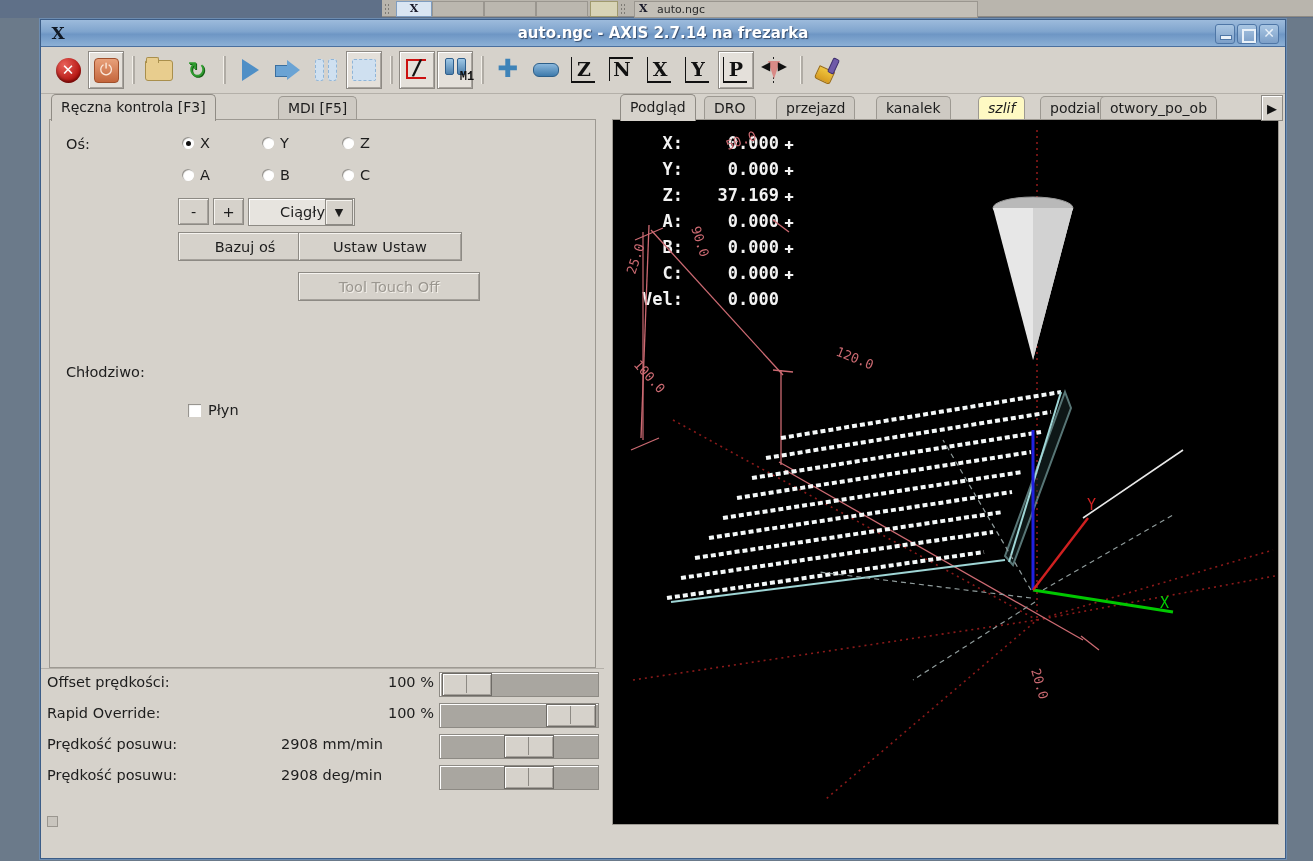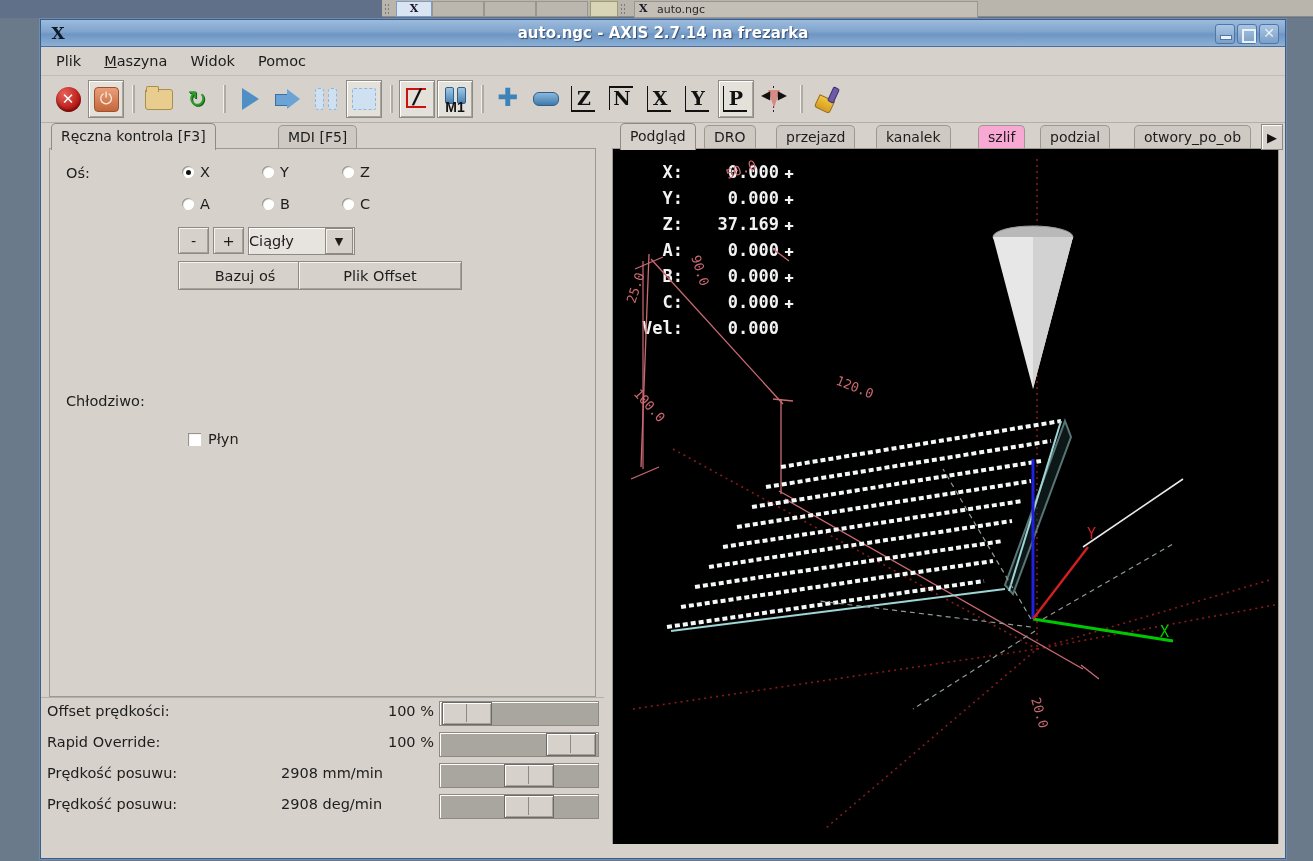--- a/index.html
+++ b/index.html
@@ -81,22 +81,22 @@
   .ic-stop2{width:22px;height:20px;border:1px dashed #8fb5d8;background:#cfe0f0;border-radius:2px;}
   .ic-optstop{width:26px;height:24px;position:relative;}
   .ic-optstop:before{content:"";position:absolute;left:2px;top:1px;width:18px;height:16px;
       border-left:2px solid #cc1111;border-top:2px solid #cc1111;border-bottom:2px solid #cc1111;}
   .ic-optstop:after{content:"/";position:absolute;left:9px;top:-3px;font-size:22px;font-weight:bold;
       color:#111;transform:rotate(8deg);}
   .ic-m1{width:26px;height:25px;position:relative;}
   .ic-m1 .bars{position:absolute;left:3px;top:0;display:flex;gap:3px;}
   .ic-m1 .bars i{display:block;width:7px;height:15px;background:linear-gradient(to bottom,#9fc8e6,#4d80ad);
       border:1px solid #2f5f8c;border-radius:2px;}
-  .ic-m1 .lbl{position:absolute;left:0;top:12px;width:26px;font-size:14px;font-weight:bold;
-      color:#111;text-align:center;font-family:Liberation Sans, sans-serif;}
+  .ic-m1 .lbl{position:absolute;left:12px;top:12px;width:26px;font-size:12px;font-weight:bold;
+      color:#111;text-align:center;font-family:Liberation Mono, monospace;}
   .ic-plus{width:24px;height:24px;color:#3e83b8;font-size:25px;font-weight:bold;line-height:22px;
       text-align:center;}
   .ic-minus{width:24px;height:12px;background:linear-gradient(to bottom,#8cb8dc,#3e7aab);
       border:1px solid #2d5f89;border-radius:6px;}
   .zbtn{font-family:"DejaVu Serif","Liberation Serif",serif;font-weight:bold;font-size:19px;color:#111;
       position:relative;width:30px;height:28px;line-height:26px;text-align:center;}
   .zbtn:before{content:"";position:absolute;left:2px;top:1px;width:1px;height:24px;background:#111;}
   .zbtn:after{content:"";position:absolute;left:2px;bottom:1px;width:24px;height:2px;background:#111;}
   .zbtn.top:after{top:1px;bottom:auto;}
   .ic-cone{width:26px;height:26px;position:relative;}
@@ -115,38 +115,38 @@
   
   .body{position:relative;height:735px;background:#d6d2cb;}
   .leftpane{position:absolute;left:0;top:0;width:563px;height:735px;}
   .rightpane{position:absolute;left:563px;top:0;width:681px;height:735px;}
 
   
   .tabstrip{position:relative;height:26px;padding-left:10px;}
   .tab{position:absolute;top:2px;height:24px;line-height:23px;padding:0 9px;font-size:14px;color:#1d1d1d;
       background:#cecac3;border:1px solid #9d9992;border-bottom:none;border-radius:5px 5px 0 0;white-space:nowrap;}
   .tab.active{background:#d6d2cb;top:0;height:26px;line-height:25px;border-color:#8f8b84;z-index:3;}
-  .tab.hl{background:#f9a8d4;}
+  .tab.hl{background:#fef9c3;font-style:italic;}
   .tabpanel{position:absolute;left:8px;right:8px;top:25px;bottom:0;background:#d6d2cb;
       border:1px solid #9d9992;}
 
   
   .mc{position:relative;width:100%;height:100%;}
   .lbl{position:absolute;font-size:14.5px;color:#1d1d1d;}
   .radio{position:absolute;display:flex;align-items:center;gap:6px;font-size:14.5px;color:#1d1d1d;}
   .rd{width:12px;height:12px;border-radius:50%;background:#fff;
       box-shadow:inset 1px 1px 1px #8d8a84,inset -1px -1px 1px #fff;position:relative;}
   .rd.on:after{content:"";position:absolute;left:3.5px;top:3.5px;width:5px;height:5px;border-radius:50%;background:#111;}
   .btn{position:absolute;background:#d6d2cb;border:1px solid #8d8a84;
       box-shadow:inset 1px 1px 0 #f6f4f0,inset -1px -1px 0 #a5a19b;
       font-size:14.5px;color:#1d1d1d;display:flex;align-items:center;justify-content:center;}
   .btn.dis{color:#9b9790;text-shadow:1px 1px 0 #f2efe9;}
   .combo{position:absolute;height:26px;background:#e7e4df;border:1px solid #8d8a84;
       box-shadow:inset 1px 1px 0 #fff;display:flex;align-items:center;font-size:14.5px;color:#1d1d1d;}
-  .combo .val{padding-left:0;flex:1;}
+  .combo .val{padding-left:6px;flex:1;text-align:right;}
   .combo .arrow{width:26px;height:24px;background:#d6d2cb;border:1px solid #8d8a84;
       box-shadow:inset 1px 1px 0 #f6f4f0;display:flex;align-items:center;justify-content:center;
       font-size:11px;margin-right:1px;}
   .chk{position:absolute;display:flex;align-items:center;gap:7px;font-size:14.5px;color:#1d1d1d;}
   .cb{width:13px;height:13px;background:#fff;box-shadow:inset 1px 1px 1px #8d8a84,inset -1px -1px 0 #fff;}
 
   
   .sliders{position:absolute;left:0;bottom:0;width:563px;height:160px;background:#d6d2cb;
       border-top:1px solid #b4b0a9;}
   .srow{position:relative;height:31px;}
@@ -209,26 +209,20 @@
           </div>
         <div class="wb">
             <i class="max"></i>
           </div>
         <div class="wb">
             <i class="cls">✕</i>
           </div>
       </div>
     </div>
 
-    <div class="menubar">
-      <div class="menu-item">Plik</div>
-      <div class="menu-item"><u>M</u><span>aszyna</span></div>
-      <div class="menu-item">Widok</div>
-      <div class="menu-item">Pomoc</div>
-    </div>
 
     <div class="toolbar">
       <div class="tbtn">
         <div class="ic ic-estop"></div>
         </div>
       <div class="tbtn framed">
         <div class="ic ic-power"></div>
         </div>
       <div class="tsep"></div>
       <div class="tbtn">
@@ -343,21 +337,22 @@
               </div>
 
             <div class="btn" style="left:128px;top:78px;width:29px;height:25px">-</div>
             <div class="btn" style="left:163px;top:78px;width:29px;height:25px">+</div>
             <div class="combo" style="left:198px;top:78px;width:105px">
               <span class="val">Ciągły</span>
               <span class="arrow">▼</span>
             </div>
 
             <div class="btn" style="left:128px;top:112px;width:132px;height:27px">Bazuj oś</div>
-            <div class="btn" style="left:248px;top:112px;width:162px;height:27px">Plik Offset</div>
+            <div class="btn" style="left:248px;top:112px;width:162px;height:27px">Ustaw Ustaw</div>
+            <div class="btn dis" style="left:248px;top:152px;width:180px;height:27px">Tool Touch Off</div>
 
             <div class="lbl" style="left:16px;top:244px">Chłodziwo:</div>
             <div class="chk" style="left:138px;top:282px">
               <span class="cb"></span>
               <span>Płyn</span>
             </div>
           </div>
         </div>
 
         <div class="sliders">
@@ -394,21 +389,21 @@
       </div>
 
       <div class="rightpane">
         <div class="tabstrip">
           <div class="tab active" style="left:16px">Podgląd</div>
           <div class="tab" style="left:100px">DRO</div>
           <div class="tab" style="left:172px">przejazd</div>
           <div class="tab" style="left:272px">kanalek</div>
           <div class="tab hl" style="left:374px">szlif</div>
           <div class="tab" style="left:436px">podzial</div>
-          <div class="tab" style="left:530px">otwory_po_ob</div>
+          <div class="tab" style="left:496px">otwory_po_ob</div>
           <div class="tabarrow">▶</div>
         </div>
 
         <div class="preview">
 
           <div class="dro">
             <div class="r">
                 <span class="ax">X:</span>
                 <span class="vv">0.000</span>
                 <span class="hm">✚</span>

